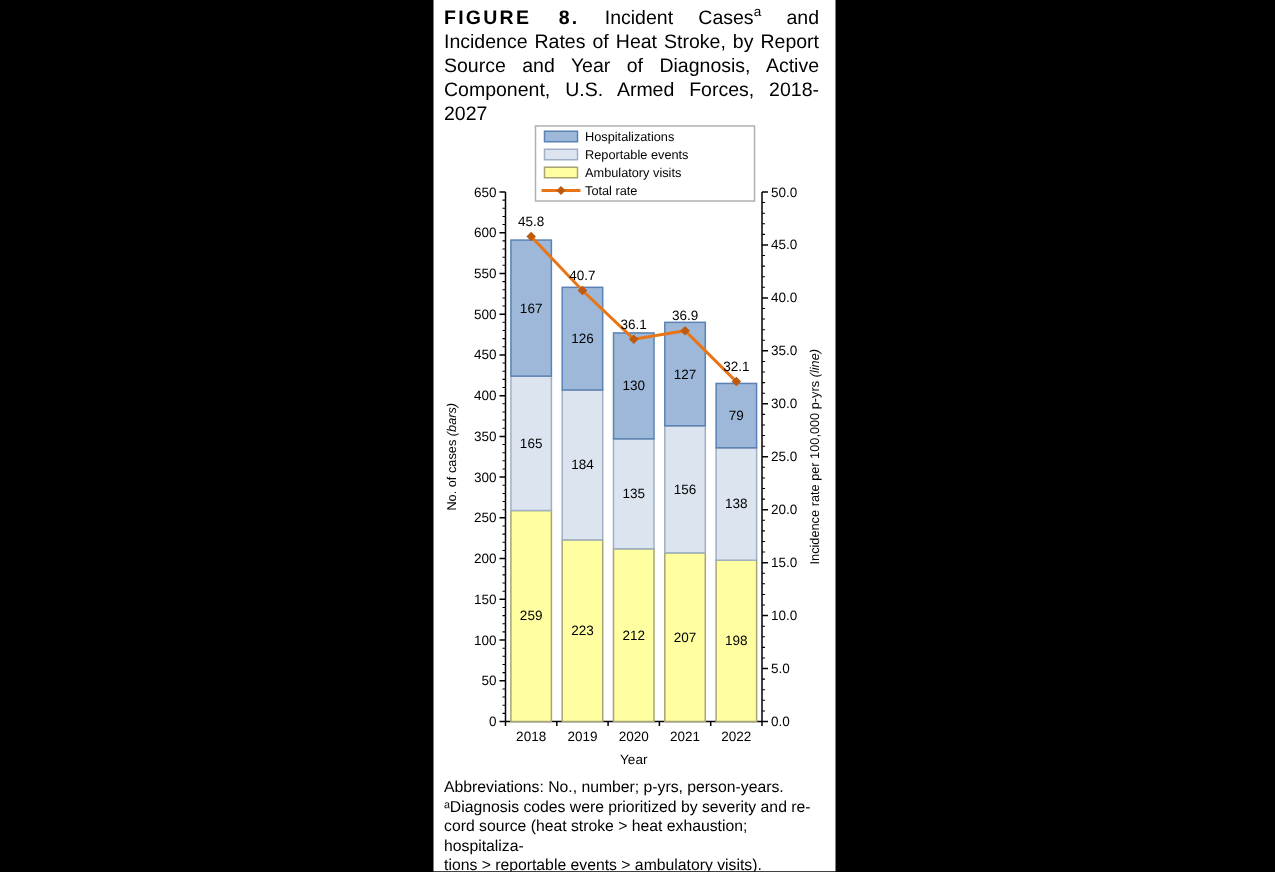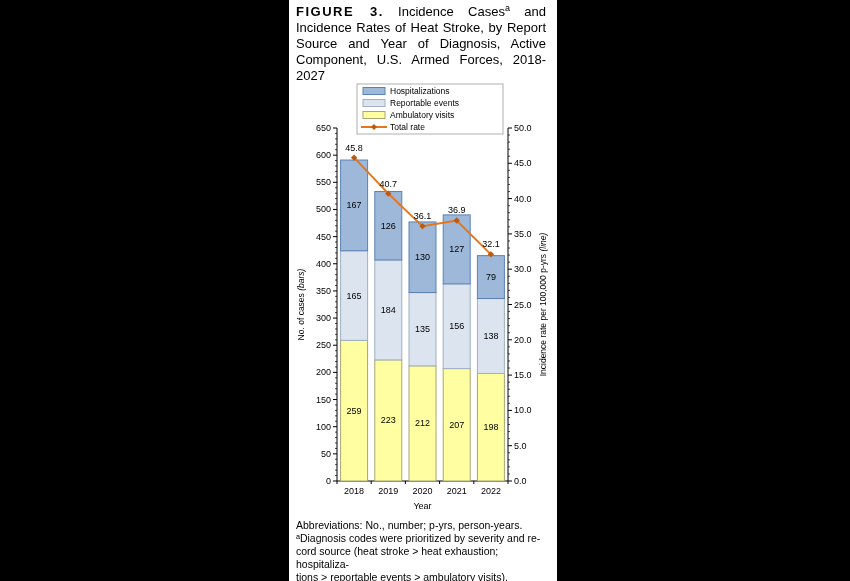--- a/index.html
+++ b/index.html
@@ -12,21 +12,21 @@
   .figure-title sup{font-size:9px;line-height:0;}
   .chart-wrap{position:absolute;left:0;top:78px;width:268px;height:442px;}
   .figure-footnote{position:absolute;left:7px;top:519px;width:253px;font-size:10.5px;
        line-height:13px;color:#000;white-space:pre-line;}
 </style>
 </head>
 <body>
 
 <div class="figure-panel">
   <div class="figure-title">
-    <span class="fig-label">FIGURE 3.</span><span> Incidence Cases</span><sup>a</sup><span> and Incidence Rates of Heat Stroke, by Report Source and Year of Diagnosis, Active Component, U.S. Armed Forces, 2018-2027</span>
+    <span class="fig-label">FIGURE 8.</span><span> Incident Cases</span><sup>a</sup><span> and Incidence Rates of Heat Stroke, by Report Source and Year of Diagnosis, Active Component, U.S. Armed Forces, 2018-2027</span>
   </div>
 
   <div class="chart-wrap">
     <svg id="chart-svg" width="268" height="442" viewBox="0 0 268 442">
         <g stroke="#000" stroke-width="1">
           <line x1="48" y1="50" x2="48" y2="403"></line>
           <line x1="219" y1="50" x2="219" y2="403"></line>
           <line x1="48" y1="403" x2="219" y2="403"></line>
         </g>
         <g>

